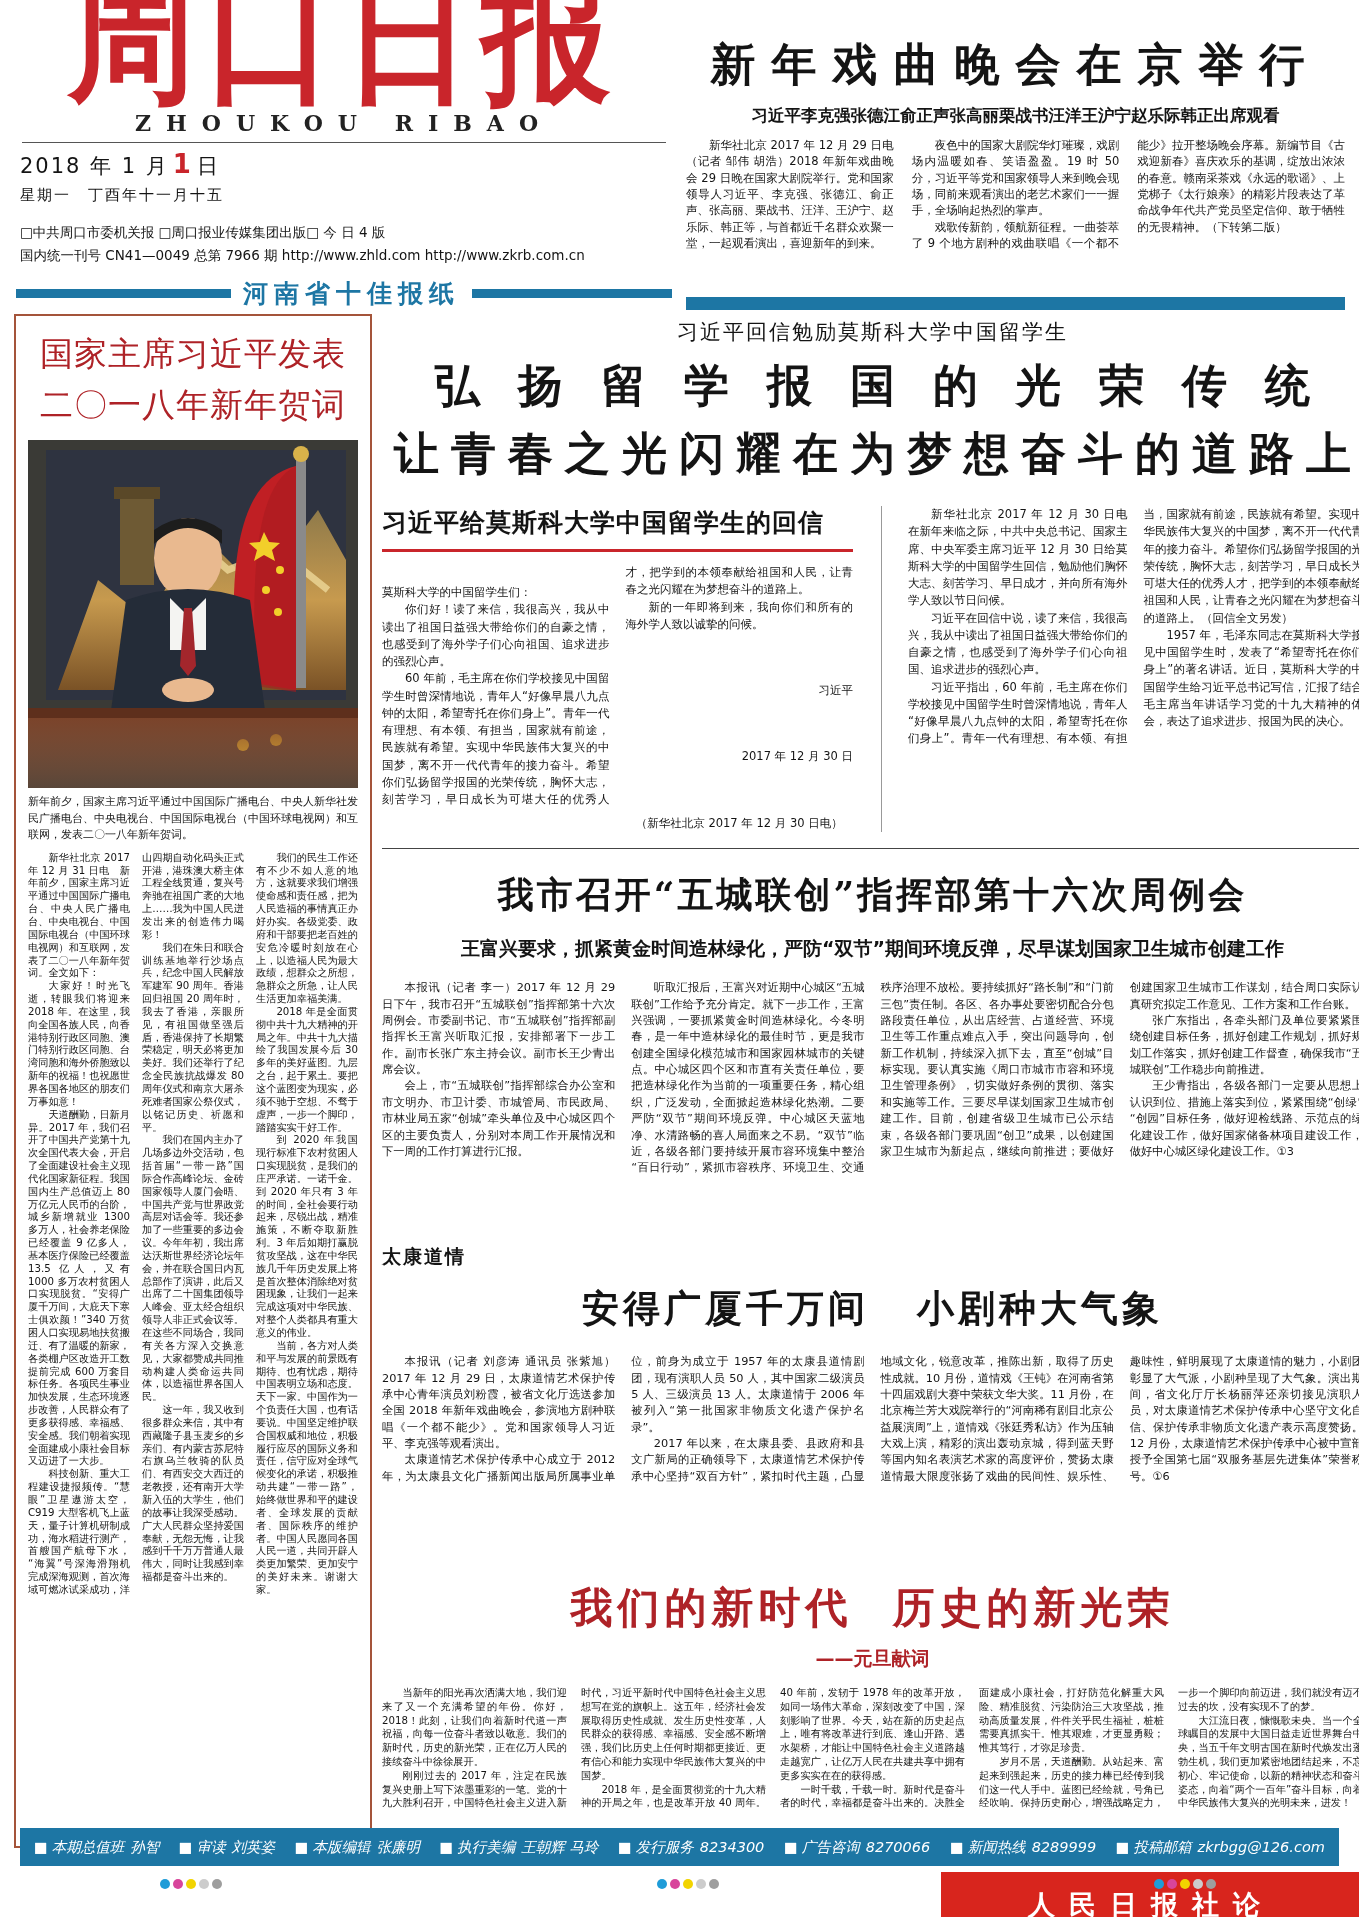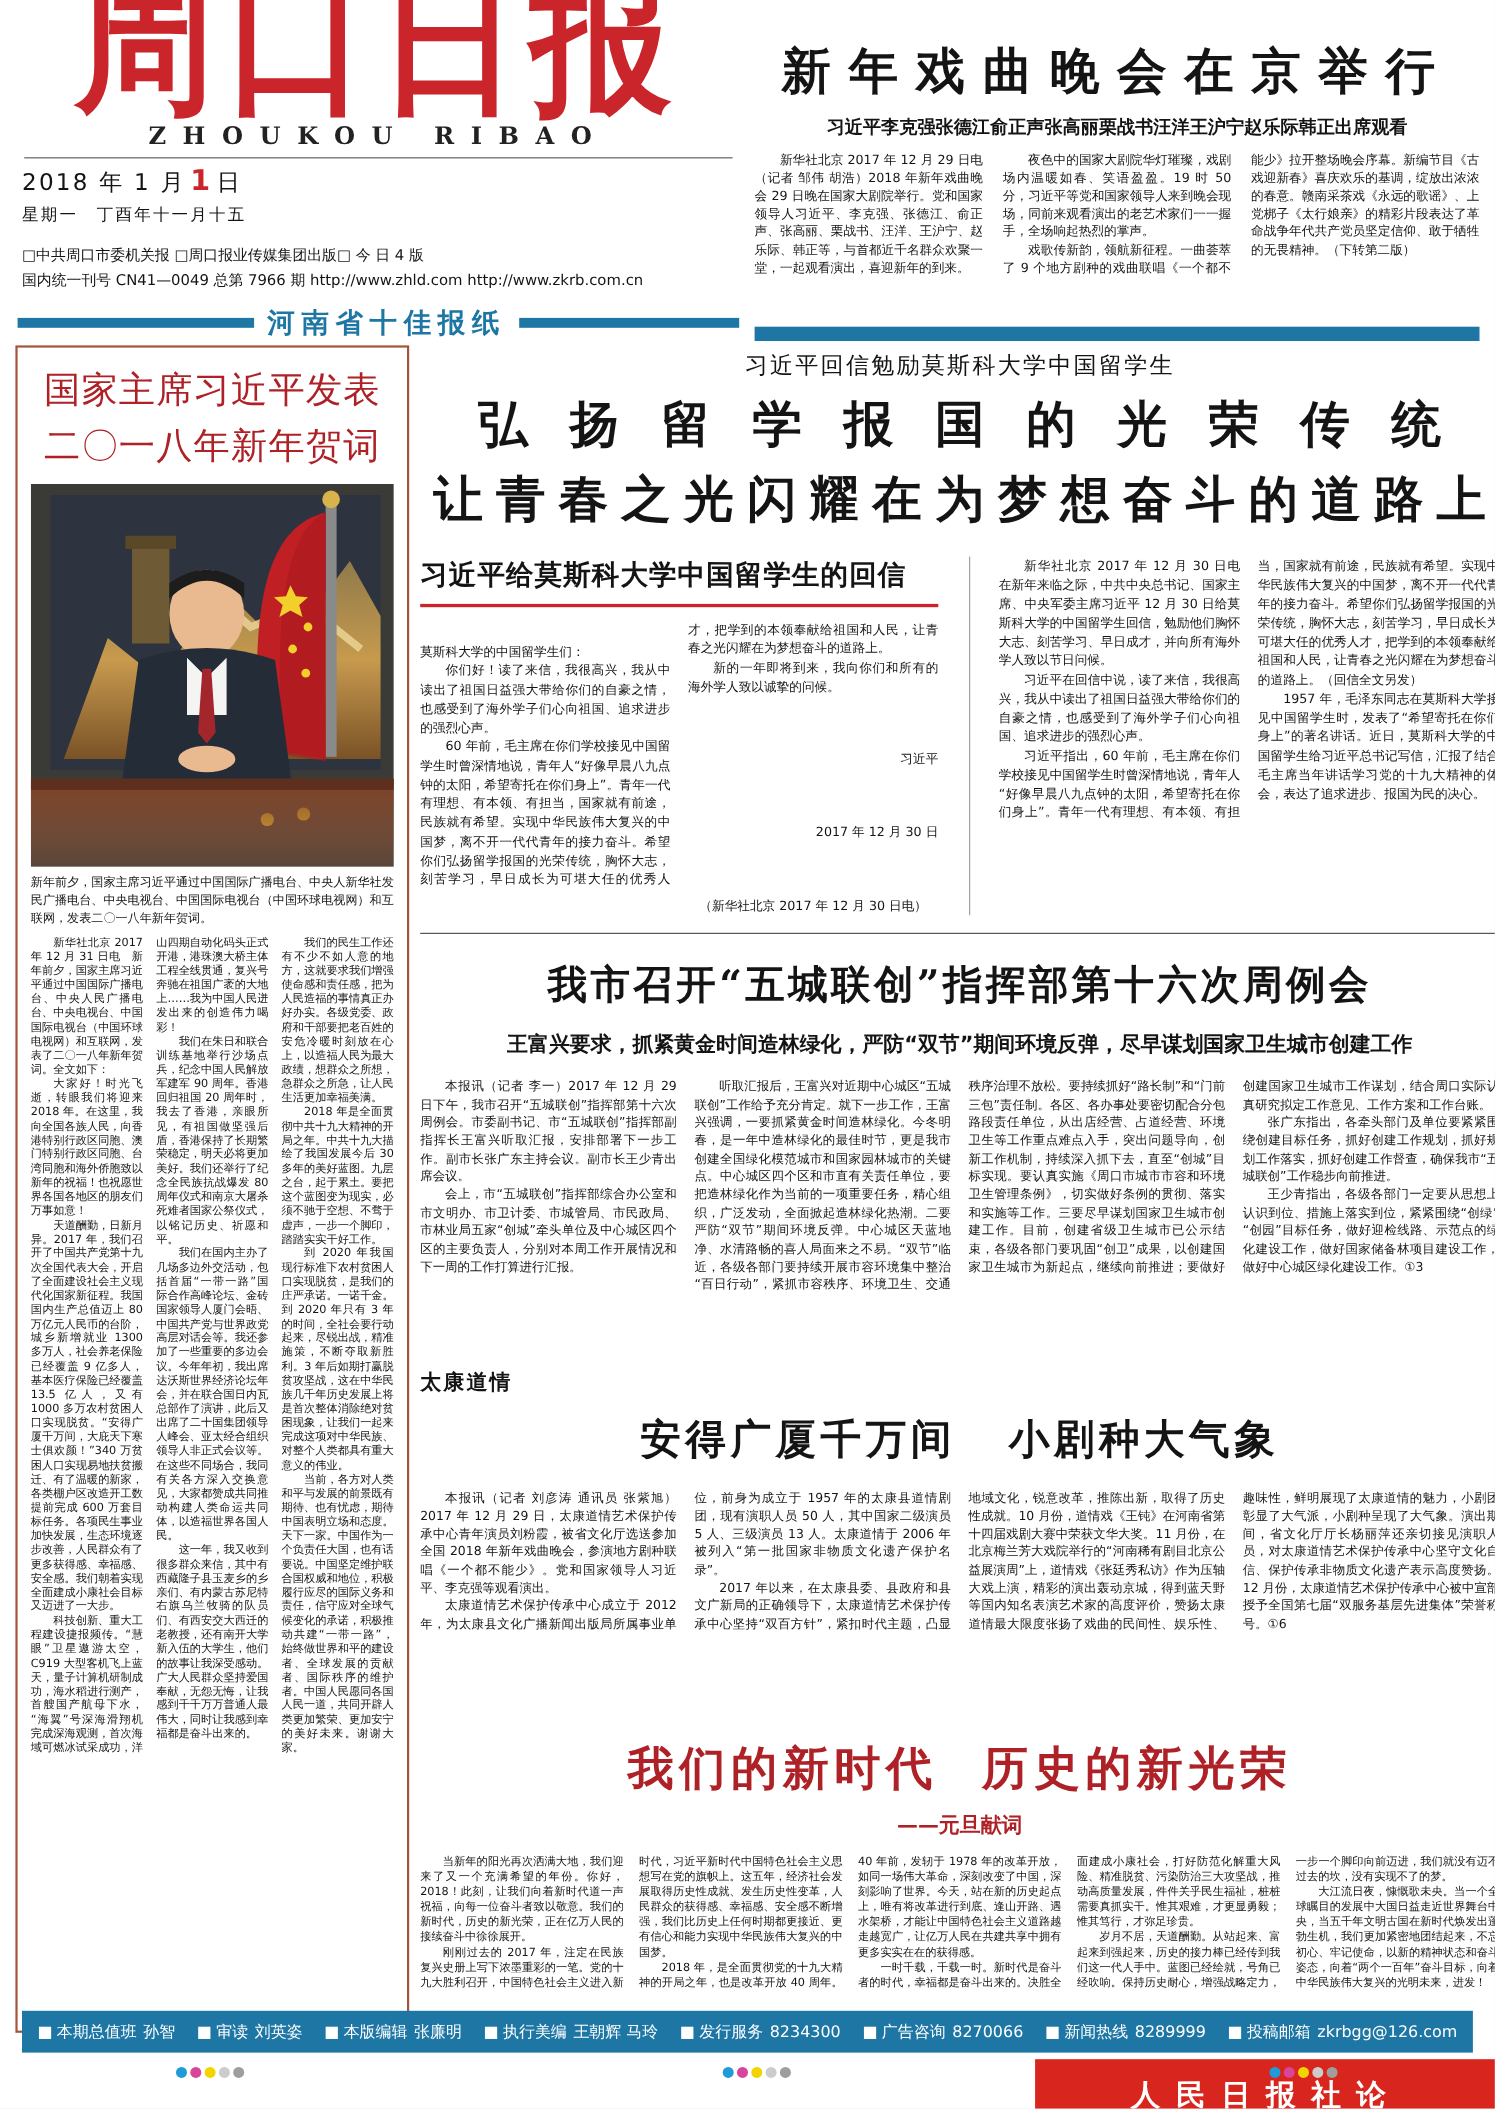--- a/index.html
+++ b/index.html
@@ -69,21 +69,21 @@
   .tk-body{margin-top:20px;column-count:4;column-gap:16px;font-size:11.3px;line-height:1.45;height:212px;overflow:hidden;}
   
   .xc{position:relative;margin-top:14px;flex:1;}
   .xc-head{font-family:"DejaVu Serif",serif;color:var(--headline_red);font-size:42px;font-weight:bold;text-align:center;letter-spacing:5px;}
   .xc-head .gap{display:inline-block;width:40px;}
   .xc-sub{color:var(--headline_red);font-size:19px;font-weight:bold;text-align:center;margin-top:10px;}
   .xc-body{margin-top:14px;column-count:5;column-gap:14px;font-size:10.2px;line-height:1.35;height:252px;overflow:hidden;}
   .xc-callout{position:absolute;right:2px;bottom:0;width:420px;height:66px;background:var(--callout_red);
               color:#fff;font-weight:bold;font-size:27px;letter-spacing:14px;display:flex;align-items:center;justify-content:center;}
   
-  .footer{position:absolute;left:20px;right:20px;bottom:24px;}
+  .footer{position:absolute;left:20px;right:20px;bottom:24px;font-style:italic;}
   .fbar{height:38px;background:var(--teal);color:#fff;display:flex;align-items:center;justify-content:space-between;padding:0 14px;font-size:14.5px;white-space:nowrap;}
   .fitem .flabel::before{content:"■";margin-right:4px;}
   .fitem .flabel{margin-right:6px;}
   .dots-row{display:flex;justify-content:space-between;padding:8px 120px 0 140px;}
   .dots i{display:inline-block;width:10px;height:10px;border-radius:50%;margin-right:3px;}
 </style>
 </head>
 <body>
 
 <div class="page">

